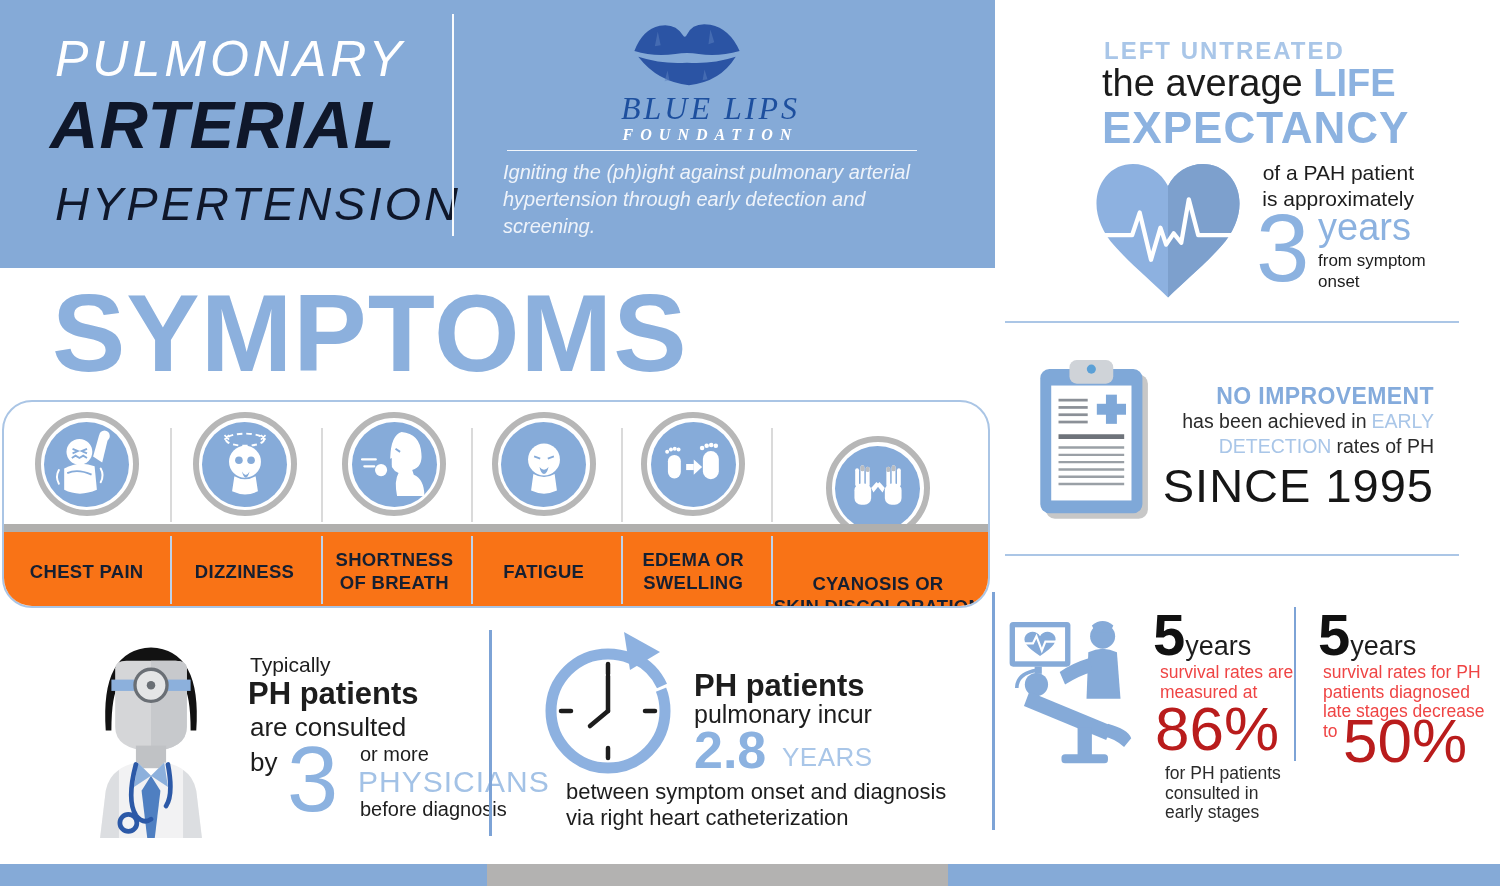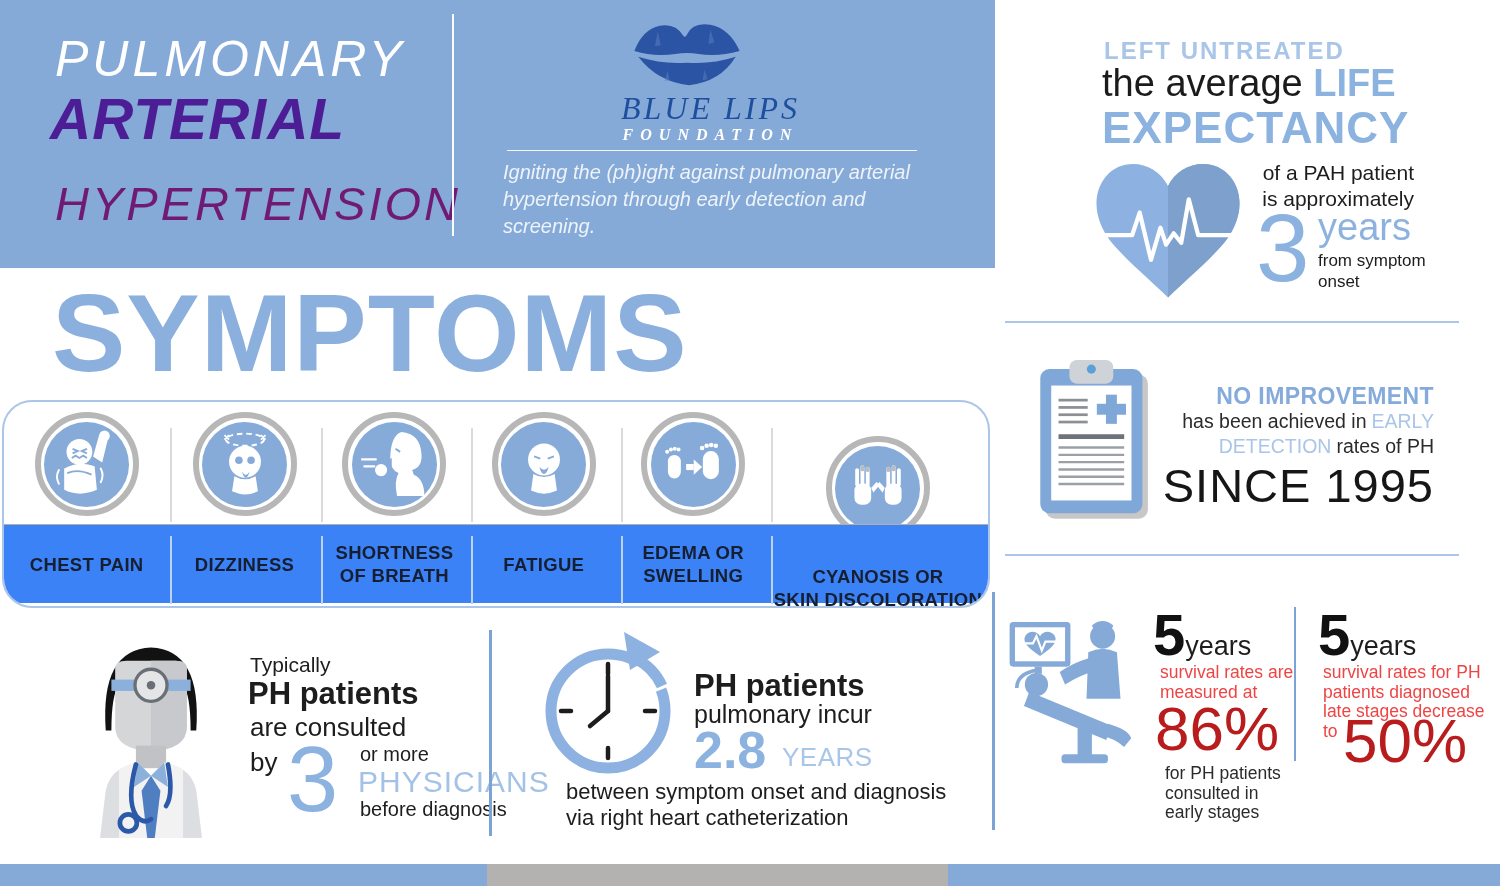--- a/index.html
+++ b/index.html
@@ -3,22 +3,22 @@
 <meta charset="utf-8">
 <style>
   html,body{margin:0;padding:0;background:#ffffff;}
   .stage{position:relative;width:1500px;height:886px;background:#fff;overflow:hidden;
          font-family:"Liberation Sans",sans-serif;color:#1d1d1d;}
   .abs{position:absolute;}
 
   
   .hdr{left:0;top:0;width:995px;height:268px;background:#85aad7;font-style:italic;}
   .t1{left:55px;top:30px;font-size:50px;letter-spacing:4px;color:#fff;font-weight:400;}
-  .t2{left:50px;top:86px;font-size:57px;font-weight:700;color:#4c1d95;letter-spacing:1px;}
-  .t3{left:55px;top:176px;font-size:47px;letter-spacing:3px;color:#701a75;font-weight:400;}
+  .t2{left:50px;top:86px;font-size:67px;font-weight:700;color:#0f172a;letter-spacing:1px;}
+  .t3{left:55px;top:176px;font-size:47px;letter-spacing:3px;color:#0f172a;font-weight:400;}
   .hdr-vline{left:452px;top:14px;width:2px;height:222px;background:rgba(255,255,255,.95);}
   .lips{left:628px;top:14px;}
   .brand-name{left:503px;top:90px;width:415px;text-align:center;
               font-family:"Liberation Serif",serif;font-size:32px;letter-spacing:3px;color:#1d4f9e;}
   .brand-sub{left:503px;top:126px;width:415px;text-align:center;
              font-family:"Liberation Serif",serif;font-size:16px;letter-spacing:7px;color:#fff;font-weight:700;}
   .brand-line{left:507px;top:150px;width:410px;height:1px;background:#f2f6fb;}
   .tagline{left:503px;top:159px;width:440px;font-size:20px;line-height:27px;color:#eef3fa;}
 
   
@@ -39,21 +39,21 @@
   .sym-panel{left:2px;top:400px;width:988px;height:208px;border:2px solid #aac5e5;border-radius:30px;
              overflow:hidden;background:#fff;box-sizing:border-box;}
   .sym-icons{position:absolute;left:0;top:0;width:100%;height:124px;display:flex;}
   .sym-cell{display:flex;align-items:center;justify-content:center;}
   .w0{width:166px;} .w1{width:151px;} .w2{width:150px;} .w3{width:150px;} .w4{width:150px;} .w5{width:221px;margin-top:48px;}
   .ring{width:92px;height:92px;border-radius:50%;border:6px solid #b7b7b7;background:#fff;
         display:flex;align-items:center;justify-content:center;}
   .disc{width:85px;height:85px;border-radius:50%;background:#86abd9;display:flex;align-items:center;justify-content:center;}
   .icon-div{position:absolute;top:26px;width:2px;height:94px;background:#dadada;}
   .gray-bar{position:absolute;left:0;top:122px;width:100%;height:8px;background:#b0afad;}
-  .label-bar{position:absolute;left:0;top:123px;width:100%;height:78px;background:#3b82f6;display:flex;}
+  .label-bar{position:absolute;left:0;top:130px;width:100%;height:78px;background:#f97316;display:flex;}
   .label-cell{display:flex;flex-direction:column;align-items:center;justify-content:center;
               font-size:18.5px;font-weight:700;line-height:23px;letter-spacing:.3px;color:#161f31;text-align:center;}
   .label-div{position:absolute;top:134px;width:2px;height:68px;background:#bdd2ec;}
   .d0{left:166px;} .d1{left:317px;} .d2{left:467px;} .d3{left:617px;} .d4{left:767px;}
 
   
   .clip{left:1030px;top:360px;}
   .ni-block{left:1158px;top:383px;width:276px;text-align:right;}
   .ni-l1{font-size:23px;font-weight:700;color:#84abdc;line-height:26px;letter-spacing:.4px;}
   .ni-l23{font-size:19.5px;line-height:25px;color:#2b2b2b;}

